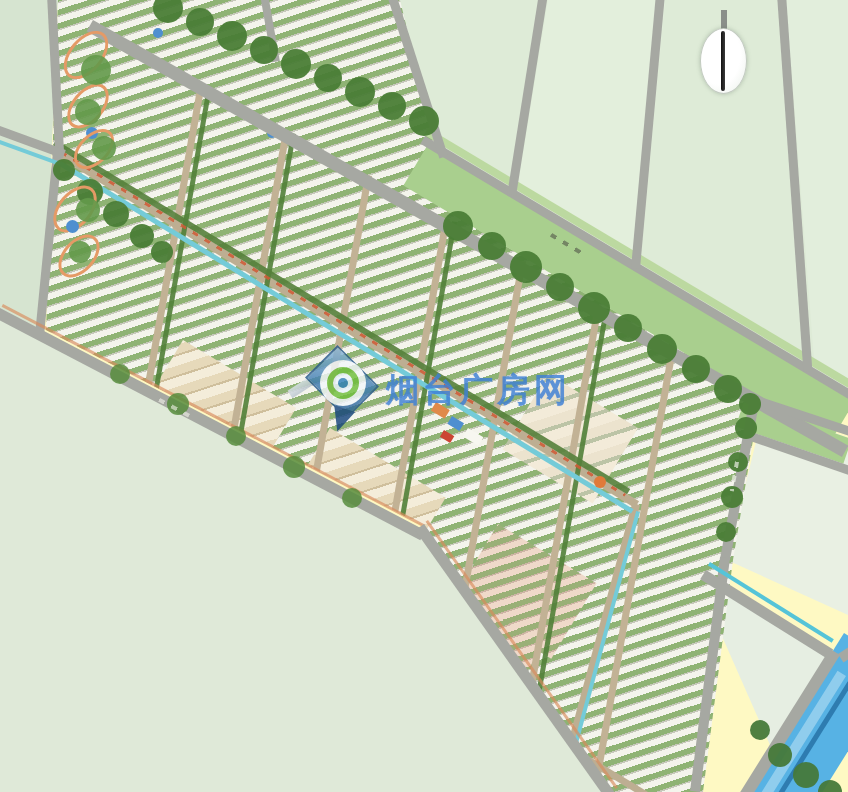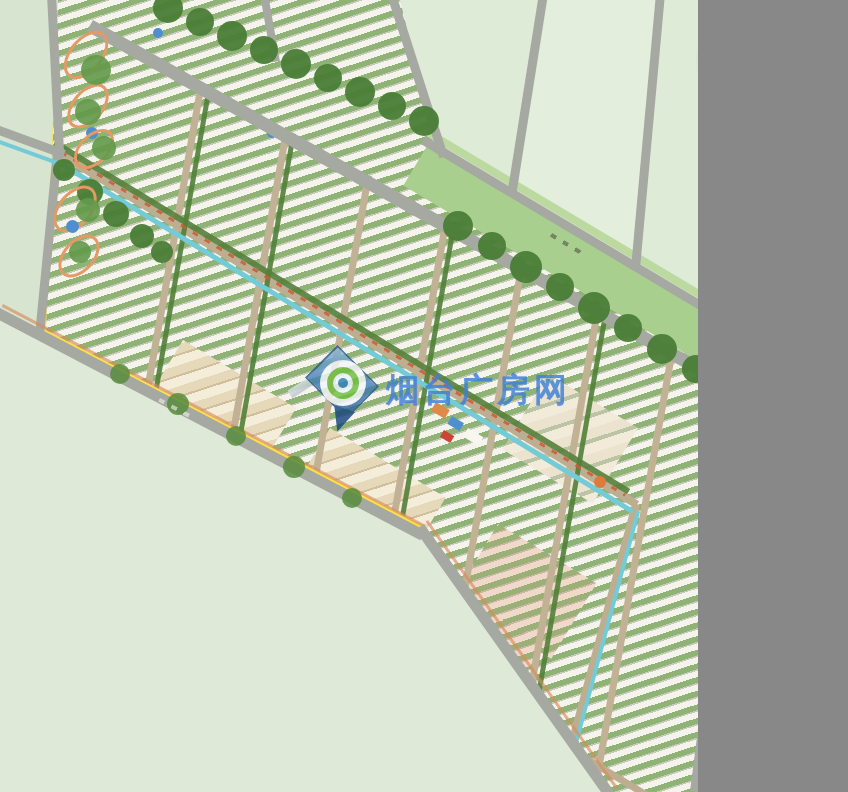--- a/index.html
+++ b/index.html
@@ -1,17 +1,17 @@
 <!DOCTYPE html>
 <html><head>
 <meta charset="utf-8">
 <style>
   html,body{margin:0;padding:0;background:#888;}
-  #stage{position:relative;width:698px;height:792px;overflow:hidden;
-         background:#fde047;font-family:"Liberation Sans",sans-serif;}
+  #stage{position:relative;width:848px;height:792px;overflow:hidden;
+         background:#fef9c3;font-family:"Liberation Sans",sans-serif;}
   #stage *{position:absolute;box-sizing:border-box;}
   .layer{left:0;top:0;width:848px;height:792px;}
   .seg,.poly,.dot{transform-origin:0 0;}
   
   .stripeW{background:repeating-linear-gradient(342deg,#f4f4ec 0 6px,#c6c8ba 6px 7.5px,#8fb374 7.5px 13px);}
   
   .stripePink{background:repeating-linear-gradient(311deg,#efd9c9 0 6px,#cdb5a5 6px 7.5px,#9ab077 7.5px 13px);}
   .stripeBeige{background:repeating-linear-gradient(311deg,#f4edda 0 9px,#cfbf9c 9px 11px,#e6d9ba 11px 20px);}
   .stripeCream{background:repeating-linear-gradient(311deg,#f3ebd9 0 10px,#bcc4a6 10px 14px,#ece3ce 14px 24px);}
   .pe{border:3px solid #e59a66;border-radius:50%;transform-origin:center;}

